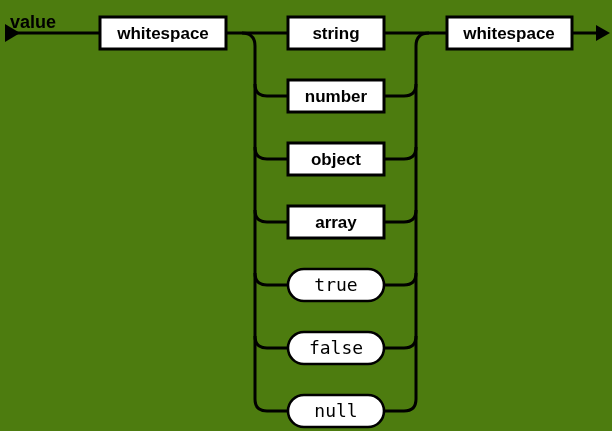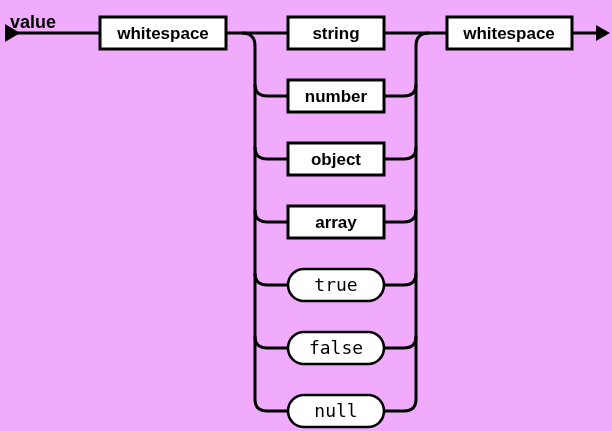--- a/index.html
+++ b/index.html
@@ -5,21 +5,21 @@
   html, body {
     margin: 0;
     padding: 0;
     background: #ffffff;
     font-family: "Liberation Sans", sans-serif;
   }
   .stage {
     width: 612px;
     height: 431px;
     position: relative;
-    background: #f0abfc;
+    background: #4d7c0f;
     overflow: hidden;
   }
   svg { display: block; }
   .rail {
     fill: none;
     stroke-width: 3;
     stroke-linecap: butt;
     stroke-linejoin: round;
   }
   .node-rect {

